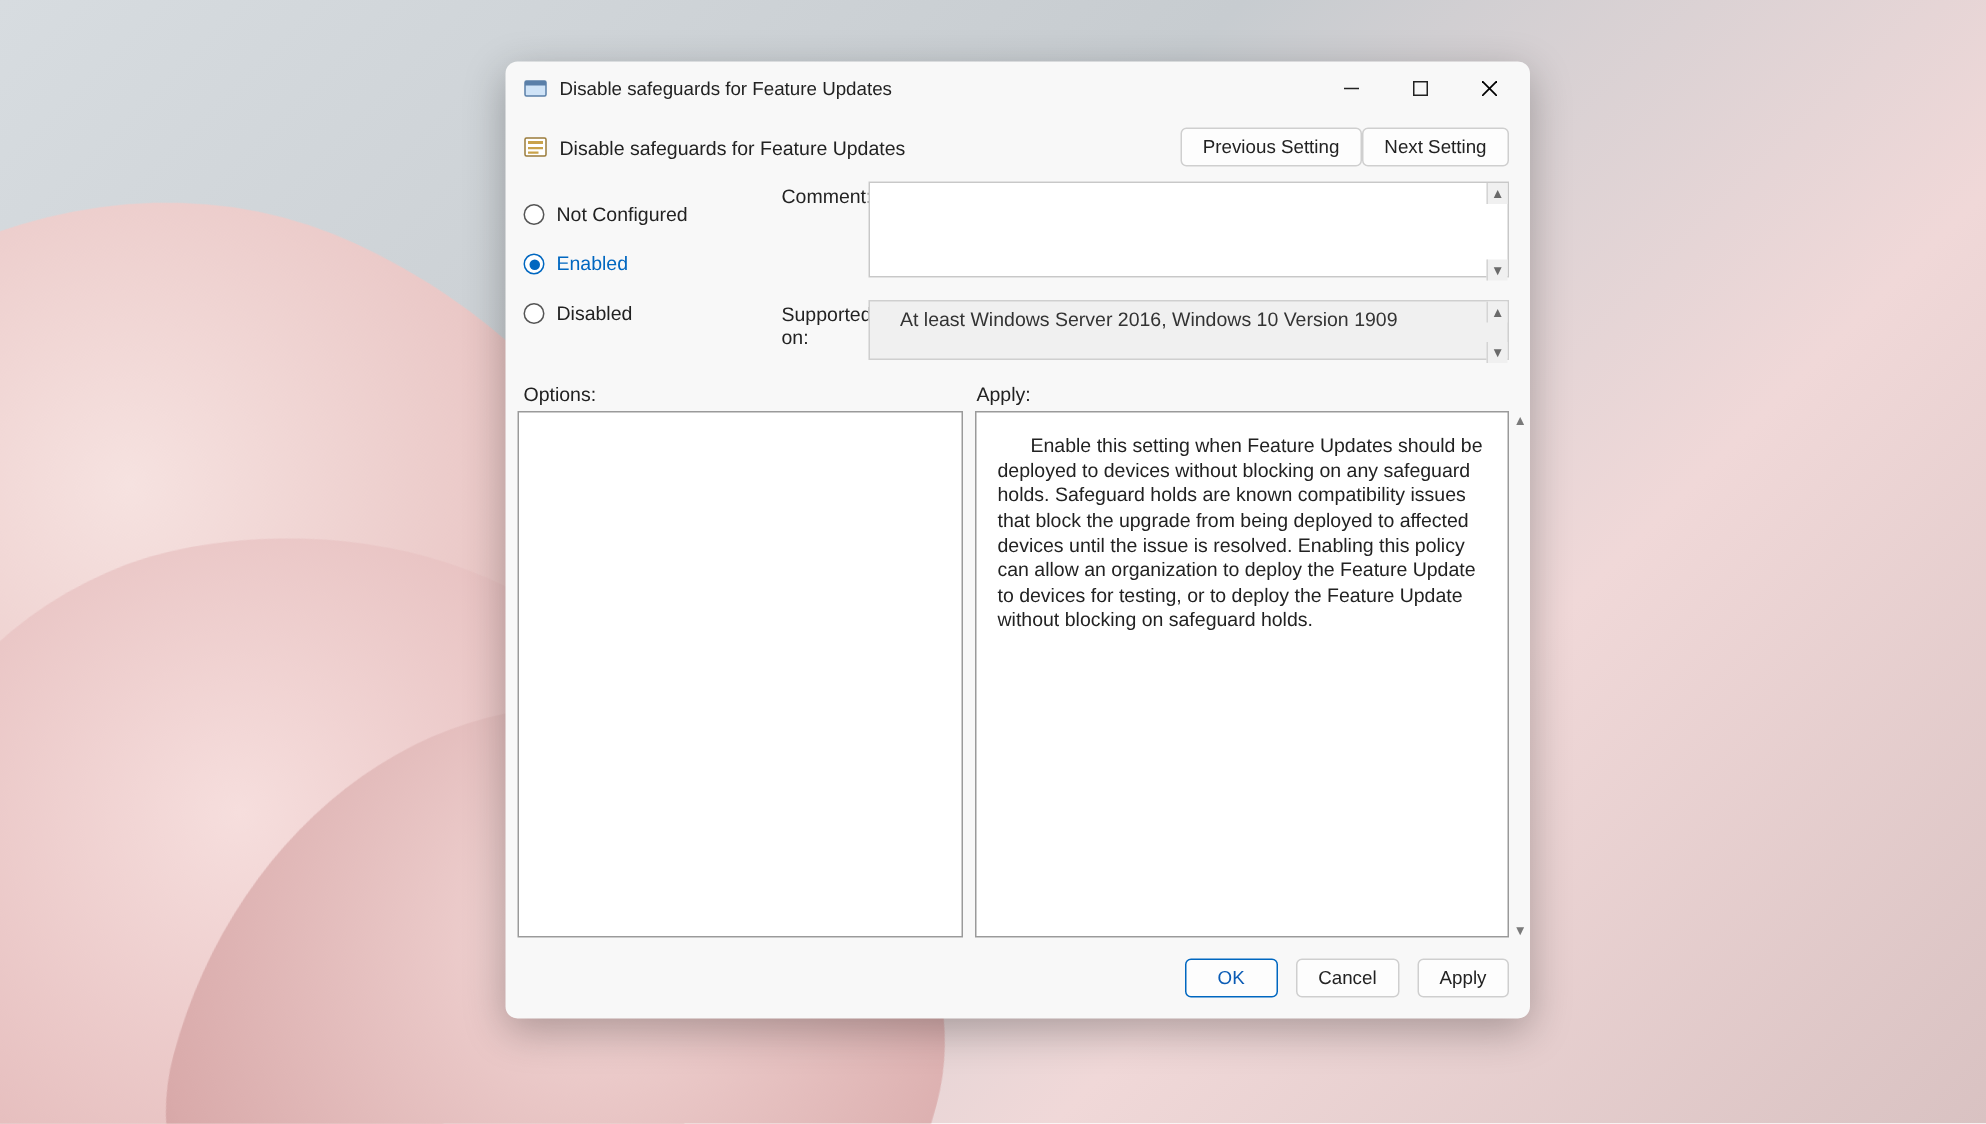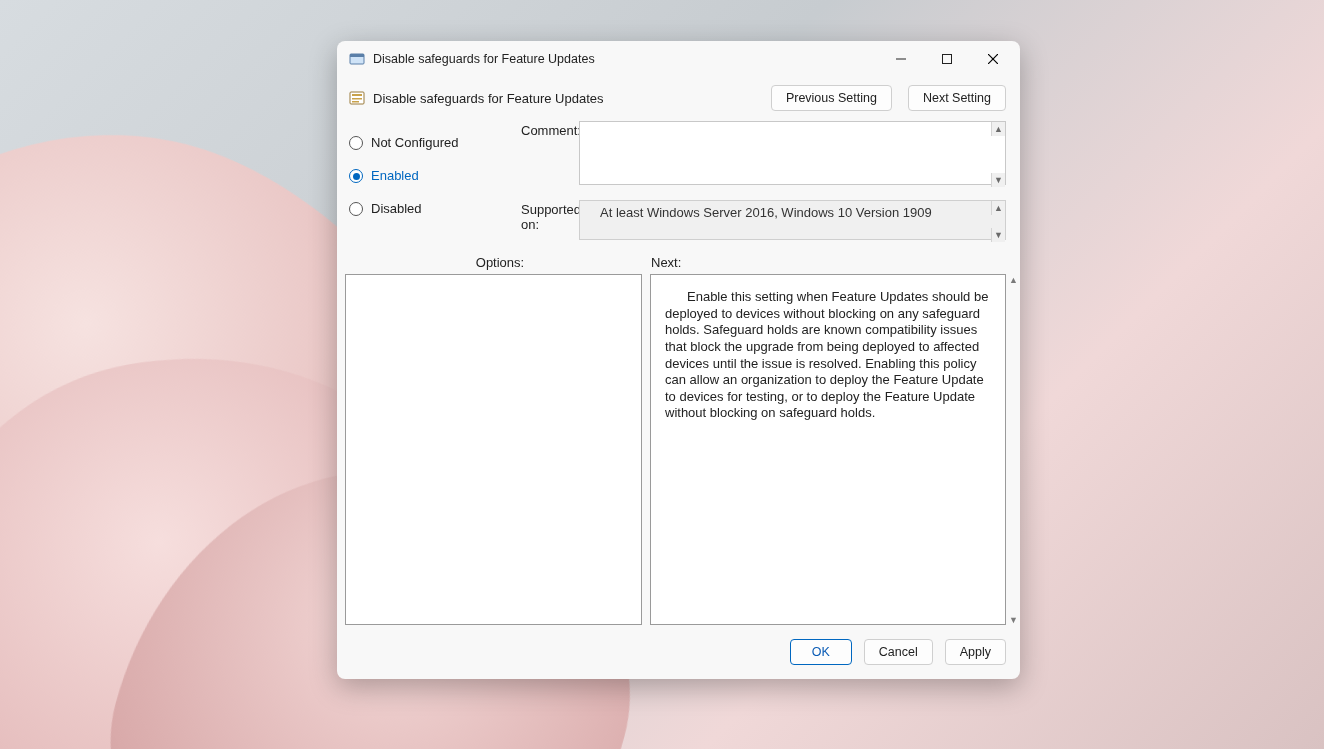--- a/index.html
+++ b/index.html
@@ -30,21 +30,21 @@
   .title-icon { width: 16px; height: 16px; margin-right: 8px; display:flex; align-items:center; justify-content:center;}
   .title-text { font-size: 12.5px; color: #222; }
   .title-spacer { flex: 1; }
   .tb-btn { width: 46px; height: 30px; display: flex; align-items: center; justify-content: center; border:none; background:transparent; }
 
   .subheader {
     display: flex; align-items: center; padding: 8px 14px 6px 12px; gap: 8px;
   }
   .sub-icon { width: 16px; height: 16px; }
   .sub-title { font-size: 13px; }
-  .nav-buttons { margin-left: auto; display: flex; gap: 16px; align-items: center; }
+  .nav-buttons { margin-left: auto; display: flex; gap: 0; align-items: center; }
   .btn {
     background: #fdfdfd; border: 1px solid #cfcfcf; border-radius: 4px;
     padding: 5px 14px; font-size: 12.5px; color: #222; cursor: default;
   }
 
   .config-row {
     display: flex; padding: 4px 14px 0 12px; gap: 18px;
   }
   .radio-col { width: 118px; padding-top: 4px; }
   .radio-item { display: flex; align-items: flex-end; gap: 8px; margin: 10px 0 18px; font-size: 13px;}
@@ -62,21 +62,21 @@
   .textbox {
     width: 100%; border: 1px solid #c8c8c8; background: #fff; resize: none;
     font: inherit; padding: 4px 18px 4px 20px; color:#222;
   }
   .comment-box { height: 64px; }
   .support-box { height: 40px; background: #f0f0f0; color:#333; border-color:#cfcfcf;}
   .spin { position:absolute; right:1px; width:14px; height:14px; display:flex; align-items:center; justify-content:center; color:#6a6a6a; font-size:9px; background:#f0f0f0; border-left:1px solid #d4d4d4;}
   .spin.up { top:1px;} .spin.dn { bottom:1px;}
 
   .panels-labels { display:flex; padding: 12px 14px 4px 12px; }
-  .panels-labels .left { width: 302px; text-align: center; }
+  .panels-labels .left { width: 302px; }
   .panels { display:flex; gap:8px; padding: 0 14px 0 8px; flex:1; }
   .panel-options {
     width: 297px; border:1px solid #9a9a9a; background:#fff;
   }
   .panel-help-wrap { flex:1; position:relative; }
   .panel-help {
     width: 100%; height: 100%; border:1px solid #9a9a9a; background:#fff;
     padding: 14px 14px; font-size: 13px; line-height: 1.28; color:#222;
   }
   .panel-help p { margin:0; text-indent: 22px; }
@@ -167,21 +167,21 @@
         <div class="textbox-wrap">
           <textarea class="textbox support-box" readonly="" style="">At least Windows Server 2016, Windows 10 Version 1909</textarea>
           <span class="spin up">▲</span>
           <span class="spin dn">▼</span>
         </div>
       </div>
     </div>
 
     <div class="panels-labels">
       <div class="left">Options:</div>
-      <div>Next:</div>
+      <div>Apply:</div>
     </div>
 
     <div class="panels" style="height:326px;">
       <div class="panel-options"></div>
       <div class="panel-help-wrap">
         <div class="panel-help">
           <p>Enable this setting when Feature Updates should be deployed to devices without blocking on any safeguard holds. Safeguard holds are known compatibility issues that block the upgrade from being deployed to affected devices until the issue is resolved. Enabling this policy can allow an organization to deploy the Feature Update to devices for testing, or to deploy the Feature Update without blocking on safeguard holds.</p>
         </div>
         <span class="side-arrow" style="top:0">▲</span>
         <span class="side-arrow" style="bottom:0">▼</span>

